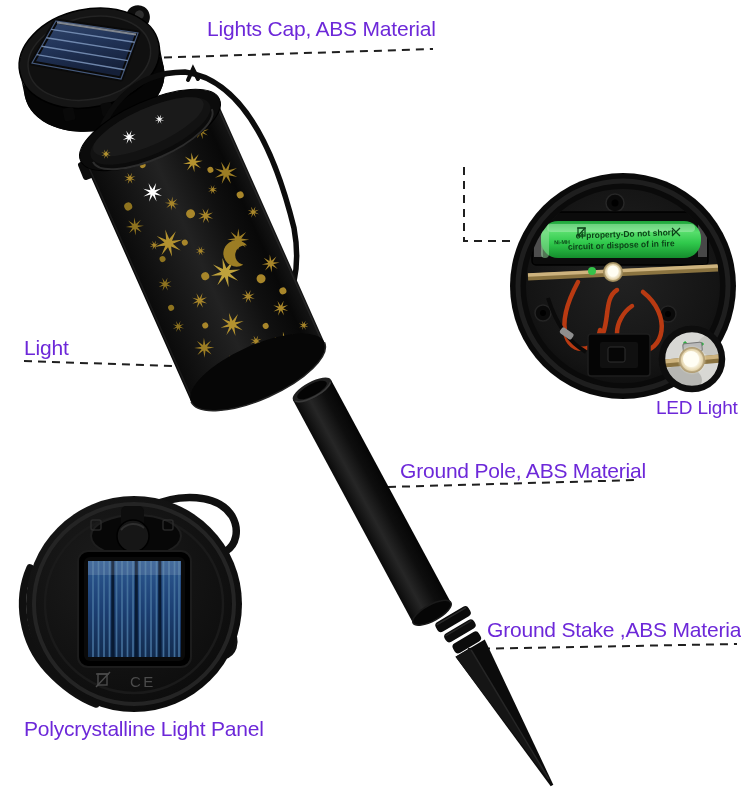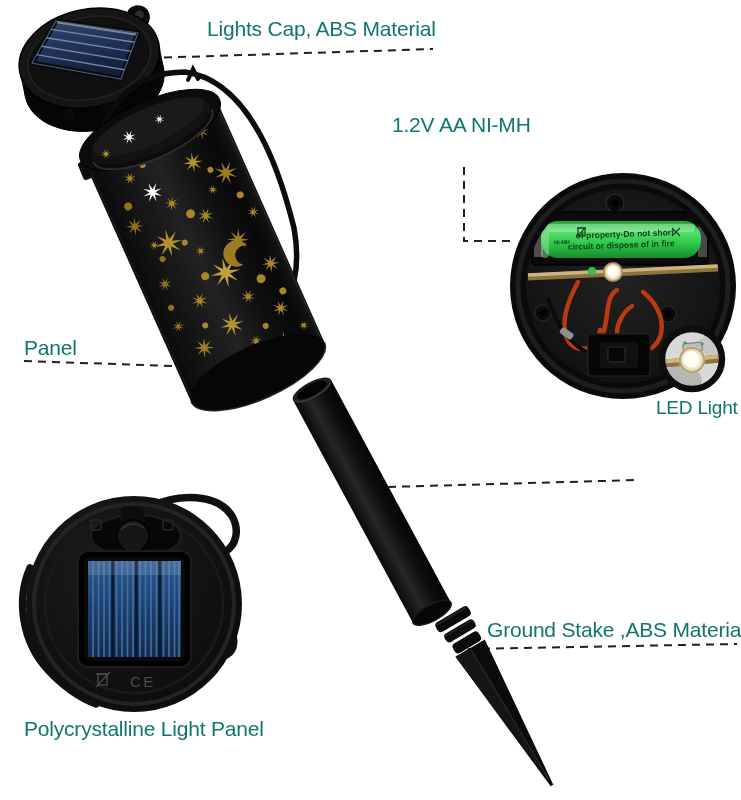--- a/index.html
+++ b/index.html
@@ -2,21 +2,21 @@
 <html><head>
 <meta charset="utf-8">
 <style>
   html,body{margin:0;padding:0;background:#ffffff;}
   .canvas{
     position:relative;width:741px;height:800px;background:#ffffff;overflow:hidden;
     font-family:"Liberation Sans", sans-serif;
   }
   .canvas svg{position:absolute;left:0;top:0;}
   .lbl{
-    position:absolute;font-size:21px;color:#0f766e;white-space:nowrap;
+    position:absolute;font-size:21px;color:#6d28d9;white-space:nowrap;
     letter-spacing:-0.2px;line-height:25px;
   }
   .lbl.small{font-size:19px;}
   .battText{font-family:"Liberation Sans",sans-serif;}
 </style>
 </head>
 <body>
 
 <div class="canvas">
 
@@ -355,25 +355,25 @@
         <line x1="96" y1="687" x2="110" y2="672"></line>
       </g>
       <text x="130" y="687" font-size="15" fill="#4b4b4b" letter-spacing="2.5" font-family="Liberation Sans, sans-serif">CE</text>
     </g>
   </g>
 </svg>
 
 <div class="lbl" style="left:207px;top:16px">Lights Cap, ABS Material</div>
 
 <div style="position:absolute;left:392px;top:112px">
-  <div class="lbl" style="position:static">1.2V AA NI-MH</div>
 </div>
 
-<div class="lbl" style="left:24px;top:335px">Panel</div>
+<div class="lbl" style="left:24px;top:335px">Light</div>
 
 <div class="lbl small" style="left:656px;top:395px">LED Light</div>
 
+<div class="lbl" style="left:400px;top:458px">Ground Pole, ABS Material</div>
 
 <div class="lbl" style="left:487px;top:617px">Ground Stake ,ABS Material</div>
 
 <div class="lbl" style="left:24px;top:716px">Polycrystalline Light Panel</div>
 
 </div>
 
 </body></html>

